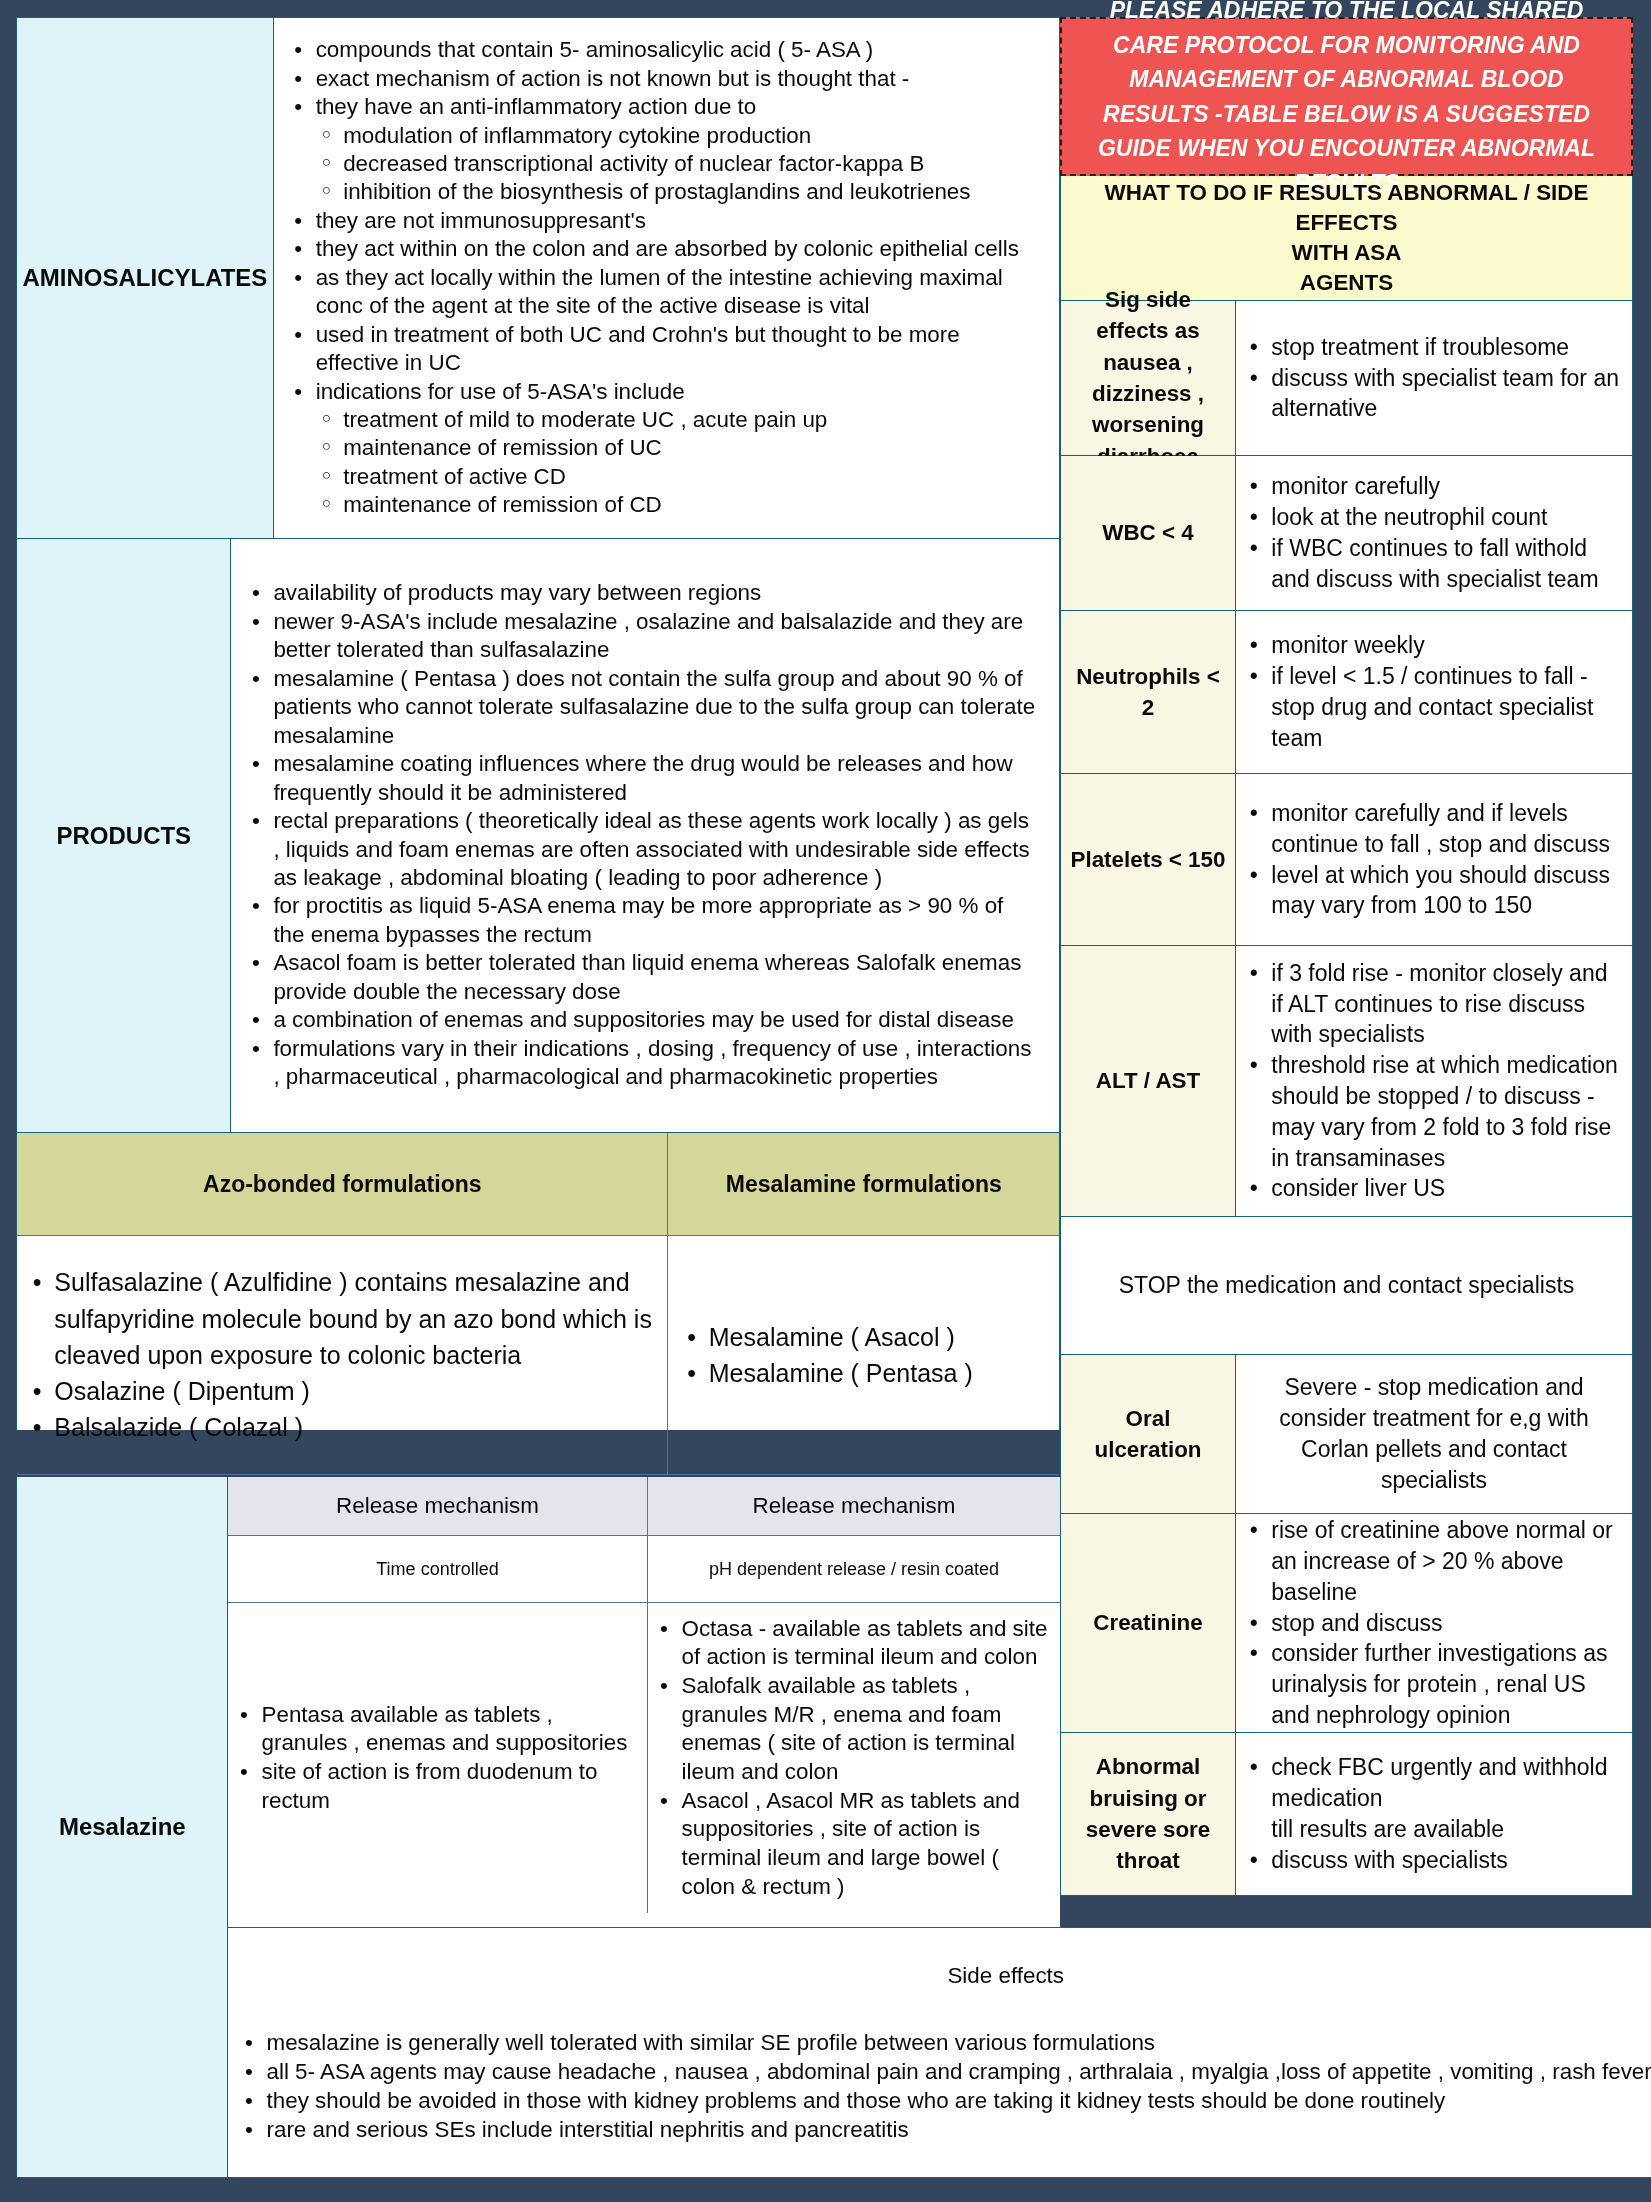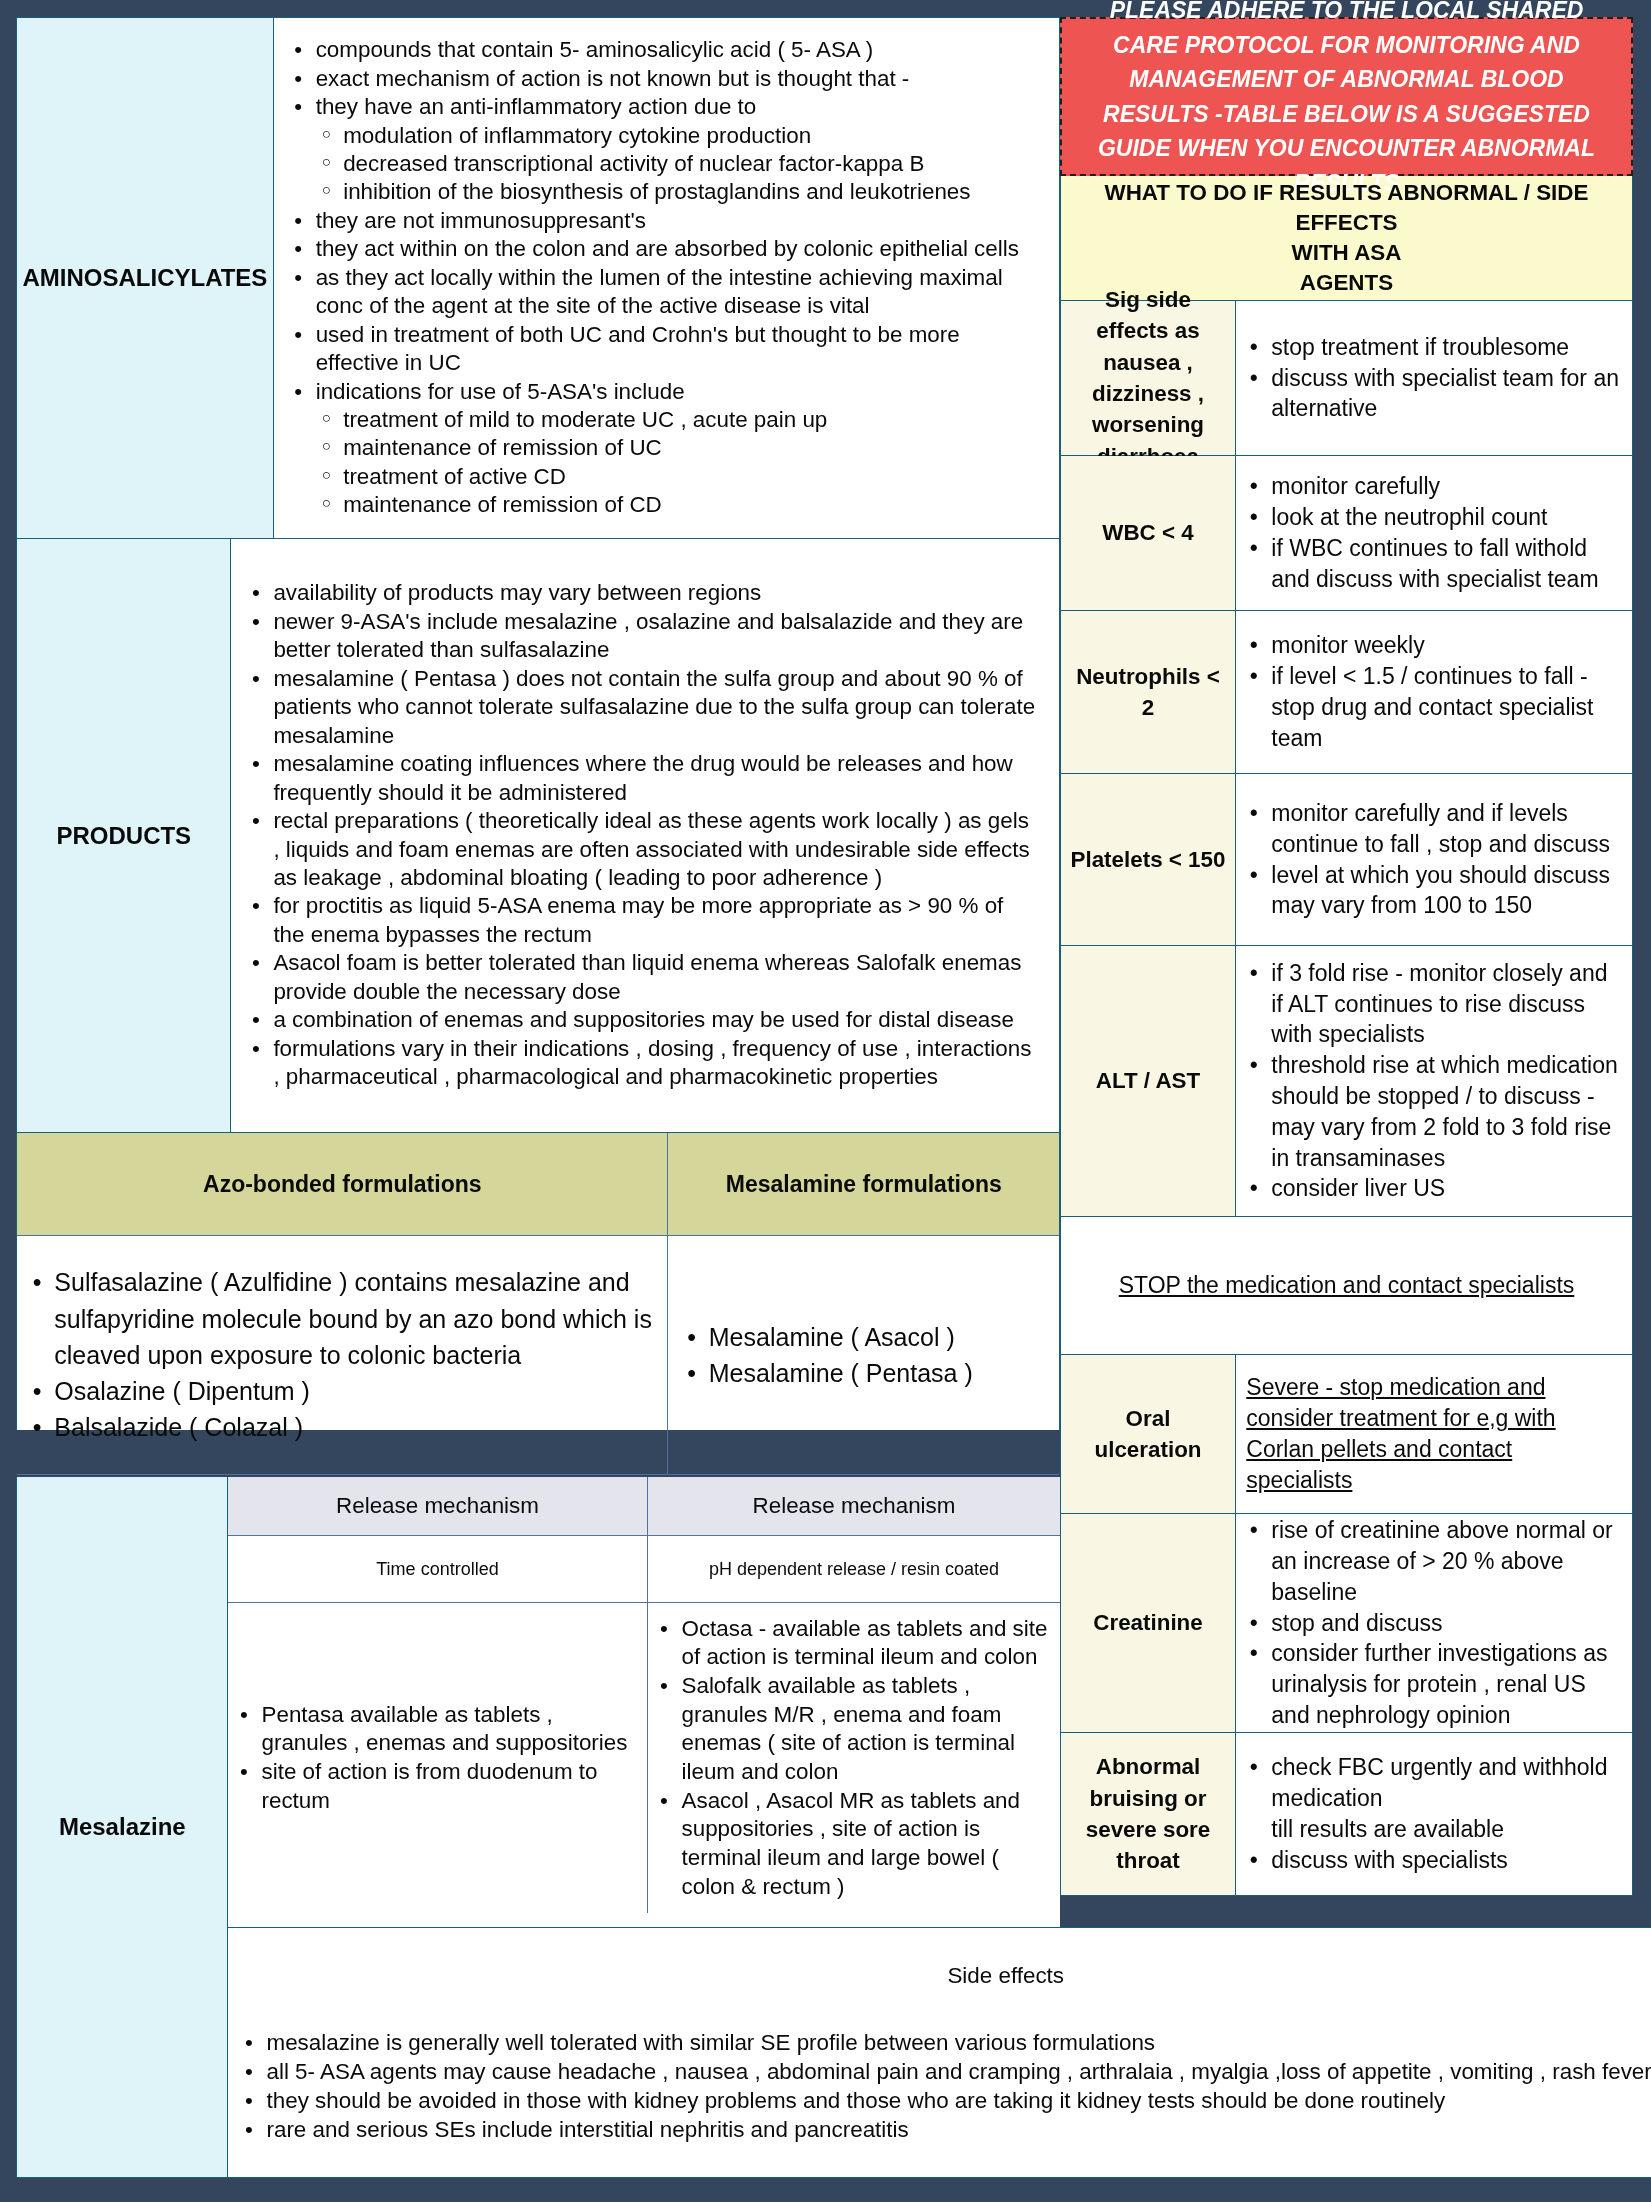--- a/index.html
+++ b/index.html
@@ -103,21 +103,21 @@
   .cond {
     flex: 0 0 175px; background: #F9F7E4; border-right: 1.7px solid #17607B;
     display: flex; align-items: center; justify-content: center; text-align: center;
     font-weight: bold; font-size: 22.4px; line-height: 1.4; padding: 5.2px 8.6px;
   }
   .act {
     flex: 1; background: #fff;
     display: flex; flex-direction: column; justify-content: center;
     font-size: 23px; line-height: 1.34; padding: 6.9px 12px 6.9px 13.8px; overflow: hidden;
   }
-  .act.center { align-items: center; justify-content: center; text-align: left; padding: 6.9px 10.3px; text-decoration: underline; }
+  .act.center { align-items: center; justify-content: center; text-align: center; padding: 6.9px 10.3px; }
 </style>
 </head>
 <body>
 
 <div id="amino-row" class="abs row">
   <div class="label-cell">AMINOSALICYLATES</div>
   <div class="text-cell">
       <div class="li lvl1">
         <span class="blt">•</span>
         <span class="txt">compounds that contain 5- aminosalicylic acid ( 5- ASA )</span>

